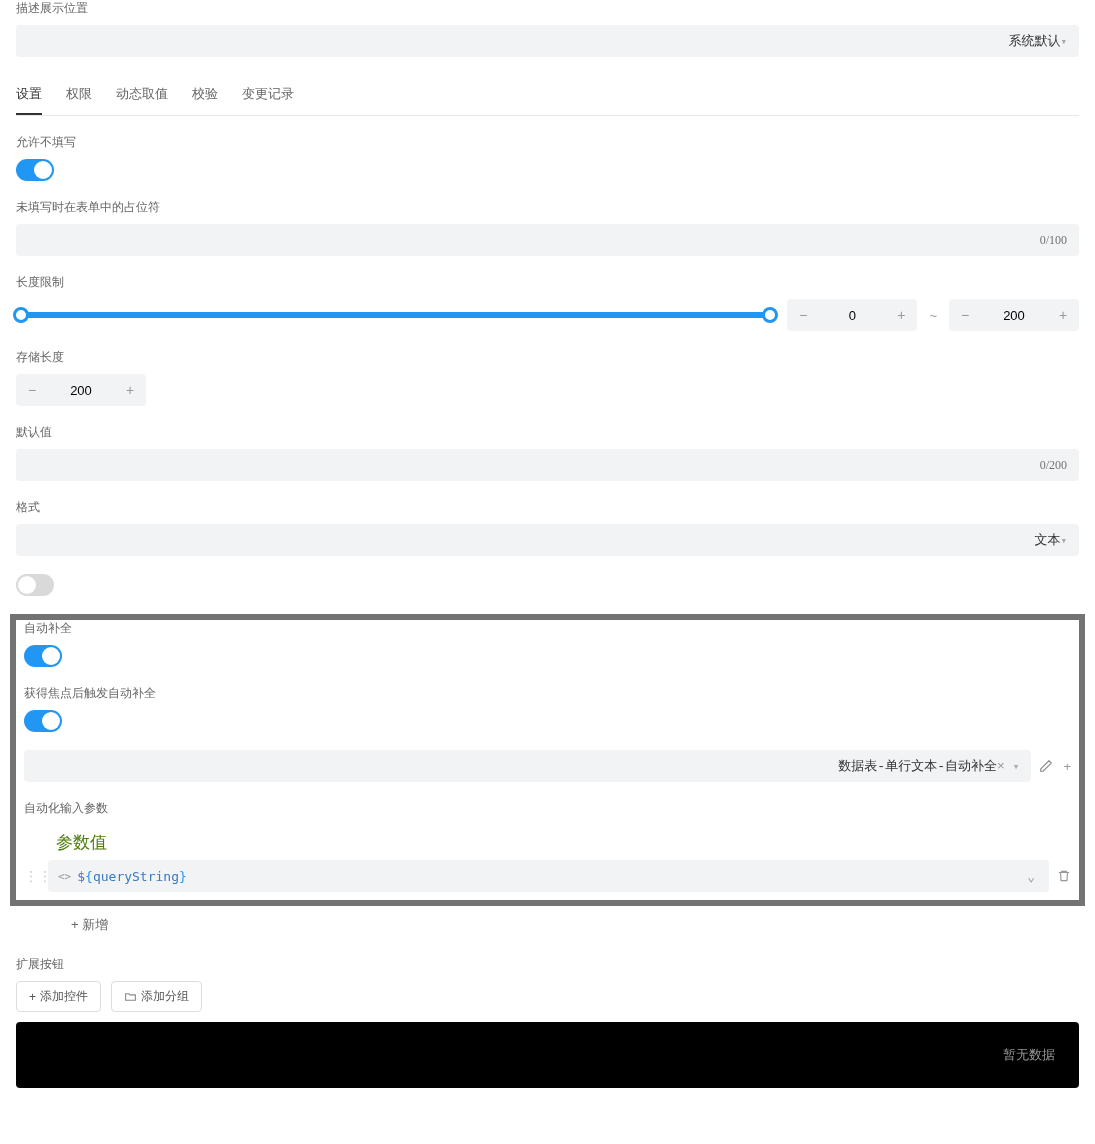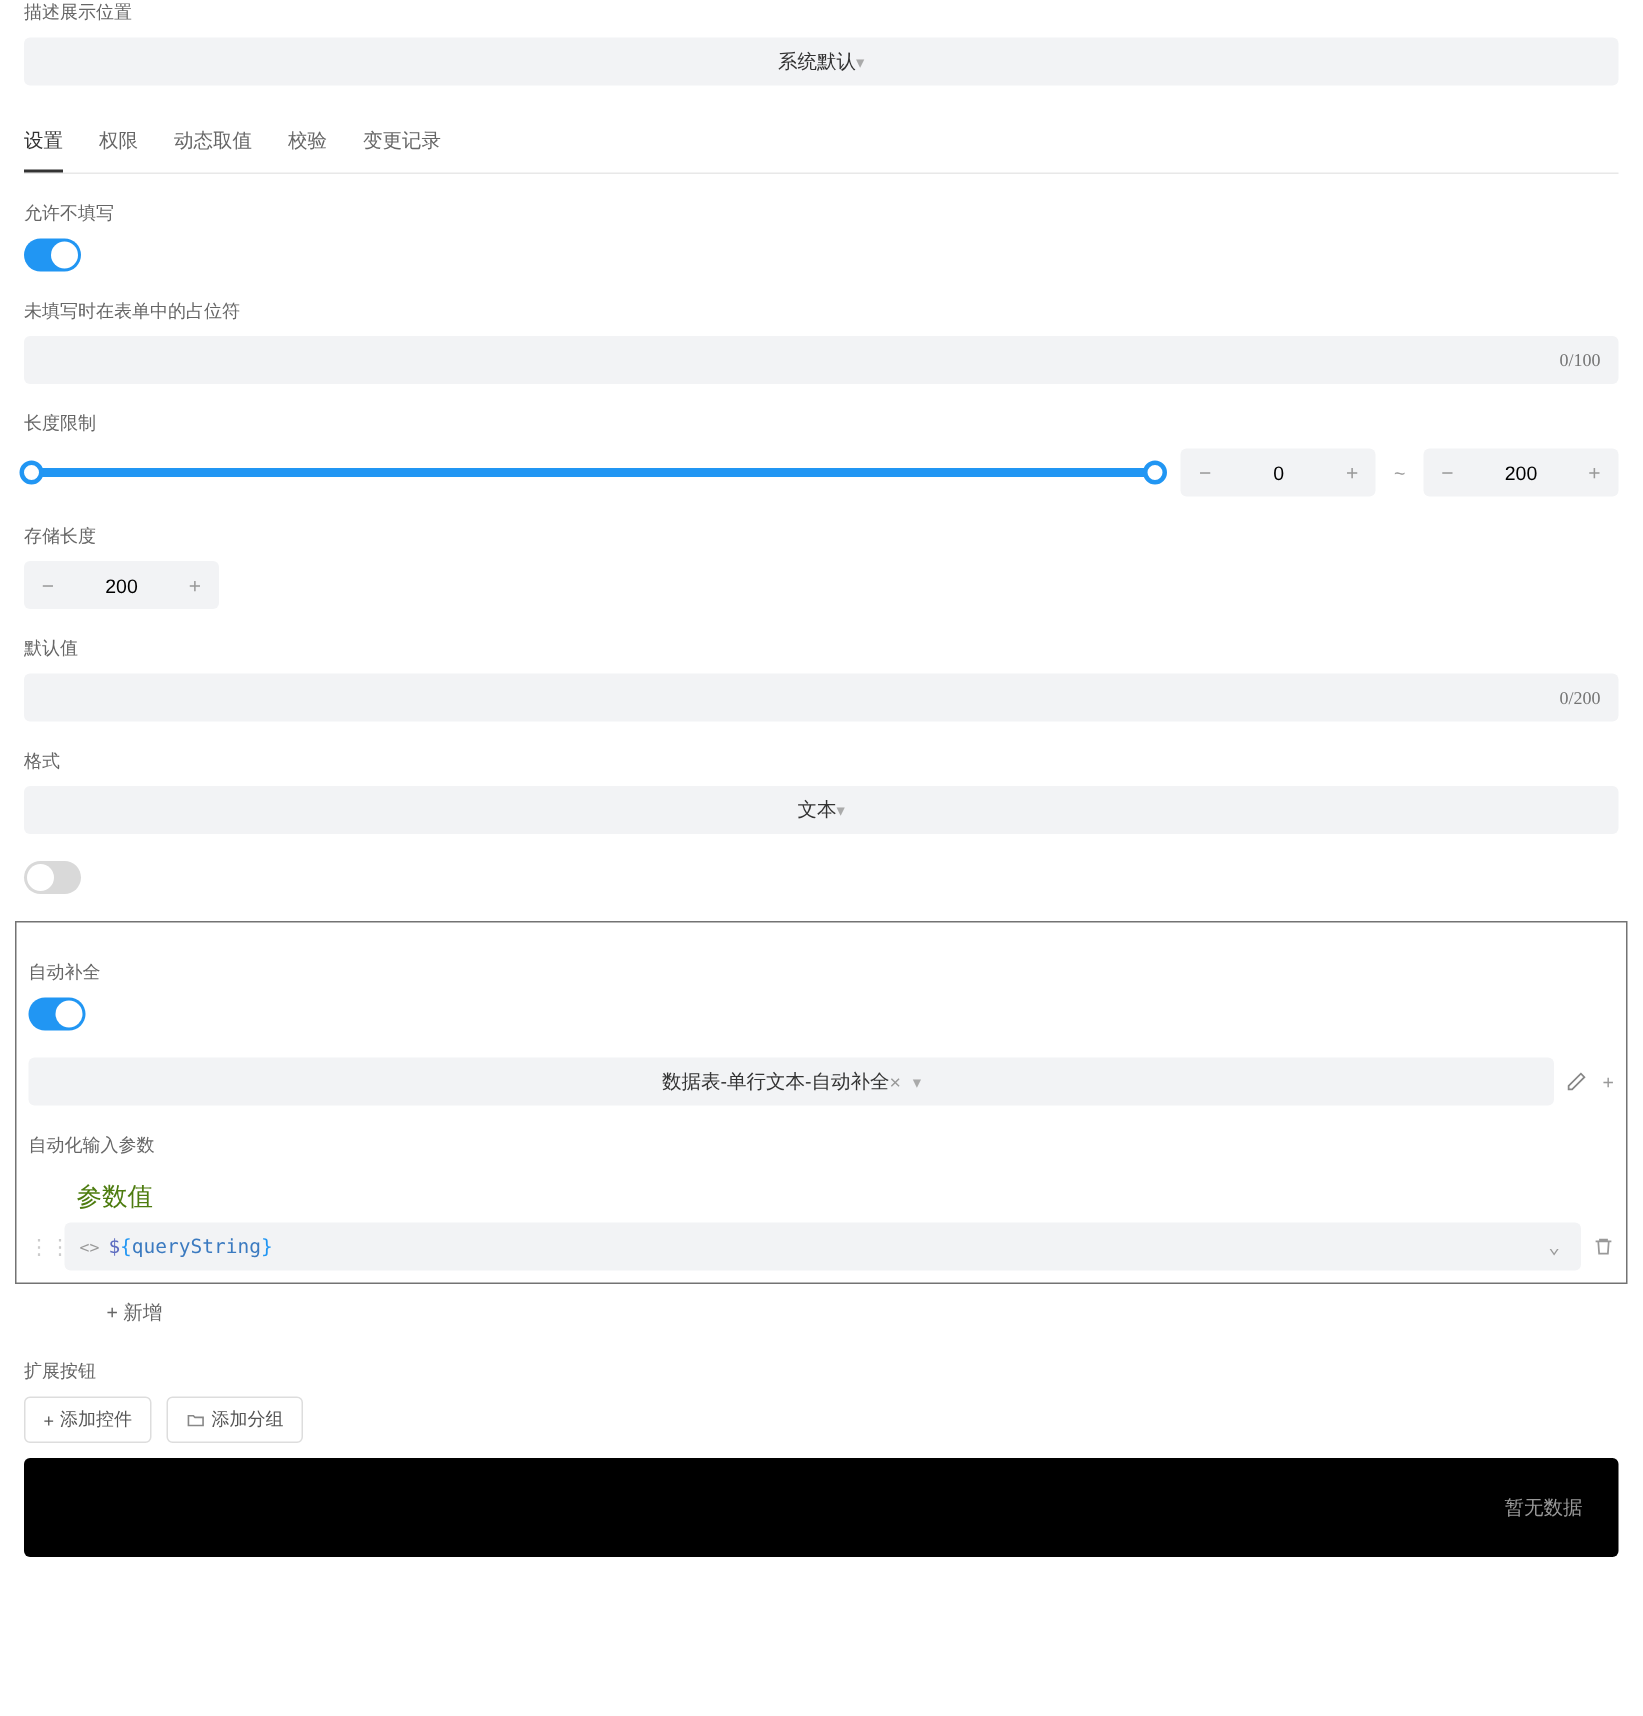--- a/index.html
+++ b/index.html
@@ -17,25 +17,26 @@
       color: #666;
       margin-bottom: 8px;
       display: block;
     }
     .select {
       background: #f2f3f5;
       border-radius: 4px;
       padding: 8px 12px;
       display: flex;
       align-items: center;
-      justify-content: center;
+      justify-content: flex-end;
       cursor: pointer;
       color: #333;
       font-size: 13px;
       height: 32px;
+      font-family: Liberation Mono, monospace;
     }
     .select .chevron {
       color: #aaa;
       font-size: 11px;
     }
     .tabs {
       display: flex;
       gap: 24px;
       border-bottom: 1px solid #e8e8e8;
       margin-bottom: 18px;
@@ -147,22 +148,22 @@
       flex: 1;
       border: none;
       background: transparent;
       text-align: center;
       outline: none;
       font-size: 13px;
       width: 40px;
     }
     .tilde { color: #999; font-size: 13px; }
     .highlight-box {
-      border: 1px solid #737373;
-      padding: 25px 4px 0 4px;
+      border: 6px solid #737373;
+      padding: 0 4px 0 4px;
       margin-left: -6px;
       margin-right: -6px;
     }
     .highlight-box .field-group { padding: 0 4px; }
     .select .actions {
       display: flex;
       align-items: center;
       gap: 8px;
     }
     .icon-btn {
@@ -342,20 +343,26 @@
 
 <div class="highlight-box">
 
   <div class="field-group">
     <span class="field-label">自动补全</span>
     <div class="toggle on">
         <div class="knob"></div>
       </div>
   </div>
 
+  <div class="field-group">
+    <span class="field-label">获得焦点后触发自动补全</span>
+    <div class="toggle on">
+        <div class="knob"></div>
+      </div>
+  </div>
 
   <div class="field-group">
     <div class="select-with-icons">
       <div class="select">
         <span>数据表-单行文本-自动补全</span>
         <span class="actions">
           <span class="icon-btn">×</span>
           <span class="chevron">▾</span>
         </span>
       </div>

